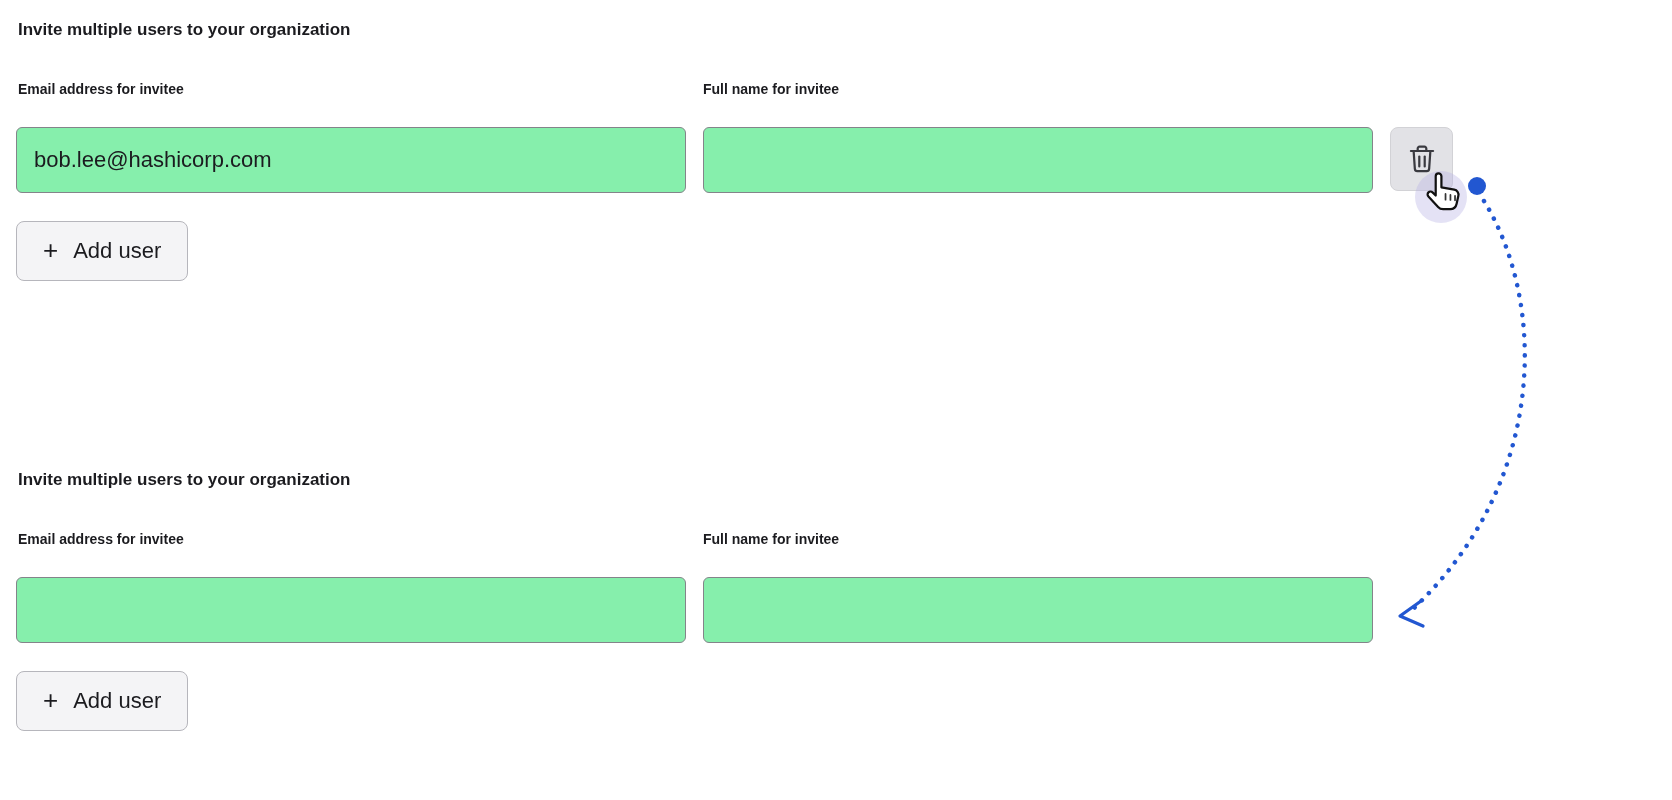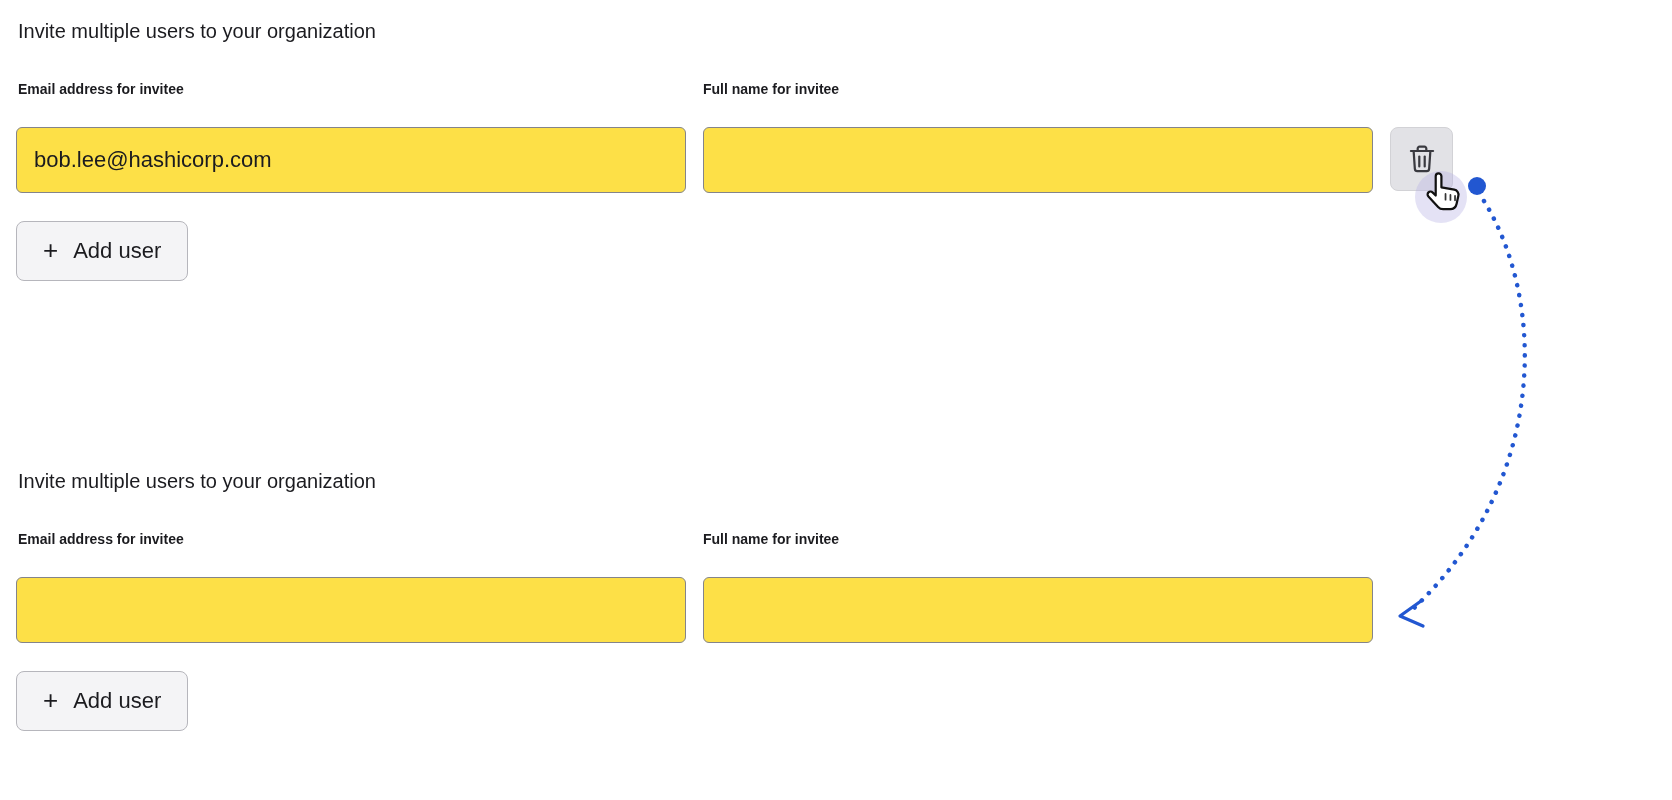--- a/index.html
+++ b/index.html
@@ -7,35 +7,35 @@
     width: 1672px; height: 800px;
     position: relative;
     background: #ffffff;
     font-family: "Liberation Sans", sans-serif;
     color: #1b1b1f;
     overflow: hidden;
   }
   .form-section { position: absolute; left: 0; top: 0; width: 100%; }
   .heading {
     position: absolute;
-    font-size: 20px; font-weight: 400; color: #1b1b1f;
+    font-size: 17px; font-weight: 700; color: #1b1b1f;
     white-space: nowrap;
   }
   .field-label {
     position: absolute;
     font-size: 14px; font-weight: 700; color: #1b1b1f;
     white-space: nowrap;
   }
   .text-input {
     position: absolute;
     width: 670px; height: 66px;
     box-sizing: border-box;
     border: 1.5px solid #84848a;
     border-radius: 6px;
-    background: #fde047;
+    background: #86efac;
     font-family: "Liberation Sans", sans-serif;
     font-size: 22px; color: #1b1b1f;
     padding: 0 17px;
     outline: none;
   }
   .add-user-btn {
     position: absolute;
     display: inline-flex; align-items: center; gap: 15px;
     height: 60px; padding: 0 26px;
     box-sizing: border-box;

